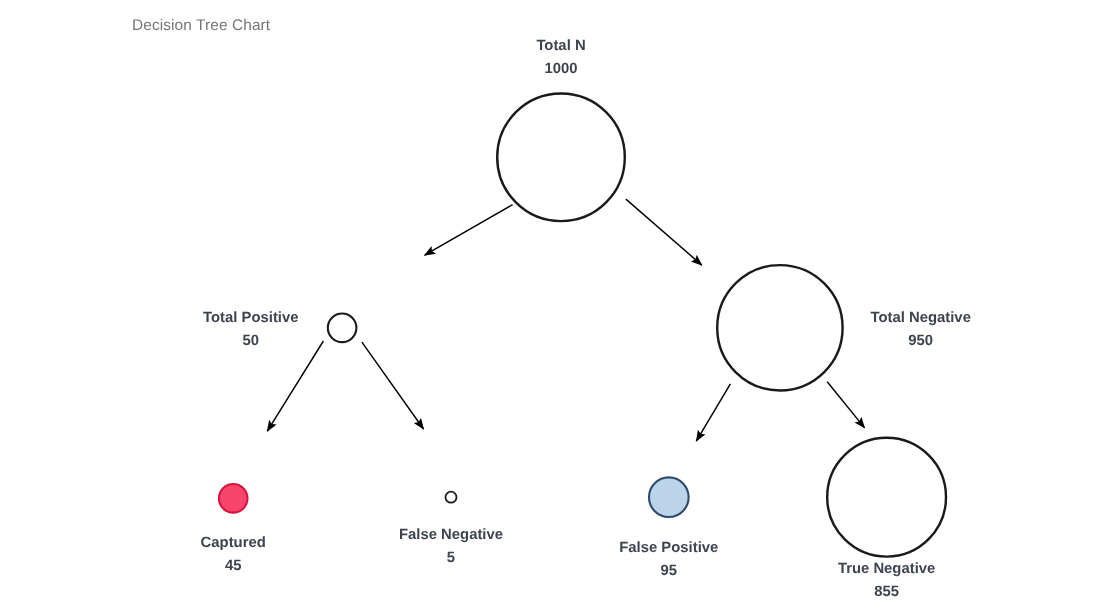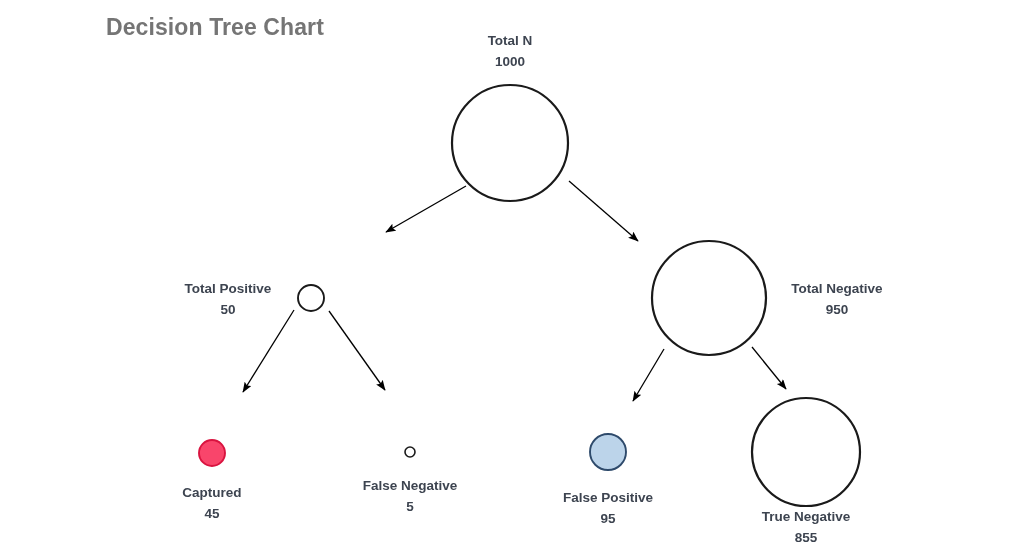--- a/index.html
+++ b/index.html
@@ -13,24 +13,24 @@
   }
   #canvas {
     position: relative;
     width: 1010px;
     height: 548px;
     background: #ffffff;
     overflow: hidden;
   }
   #chart-title {
     position: absolute;
-    left: 106px;
+    left: 120px;
     top: 14px;
-    font-size: 23px;
-    font-weight: 700;
+    font-size: 14px;
+    font-weight: 400;
     color: #757575;
     letter-spacing: 0.1px;
     white-space: nowrap;
   }
   svg.tree-svg {
     position: absolute;
     left: 0;
     top: 0;
     width: 1010px;
     height: 548px;

